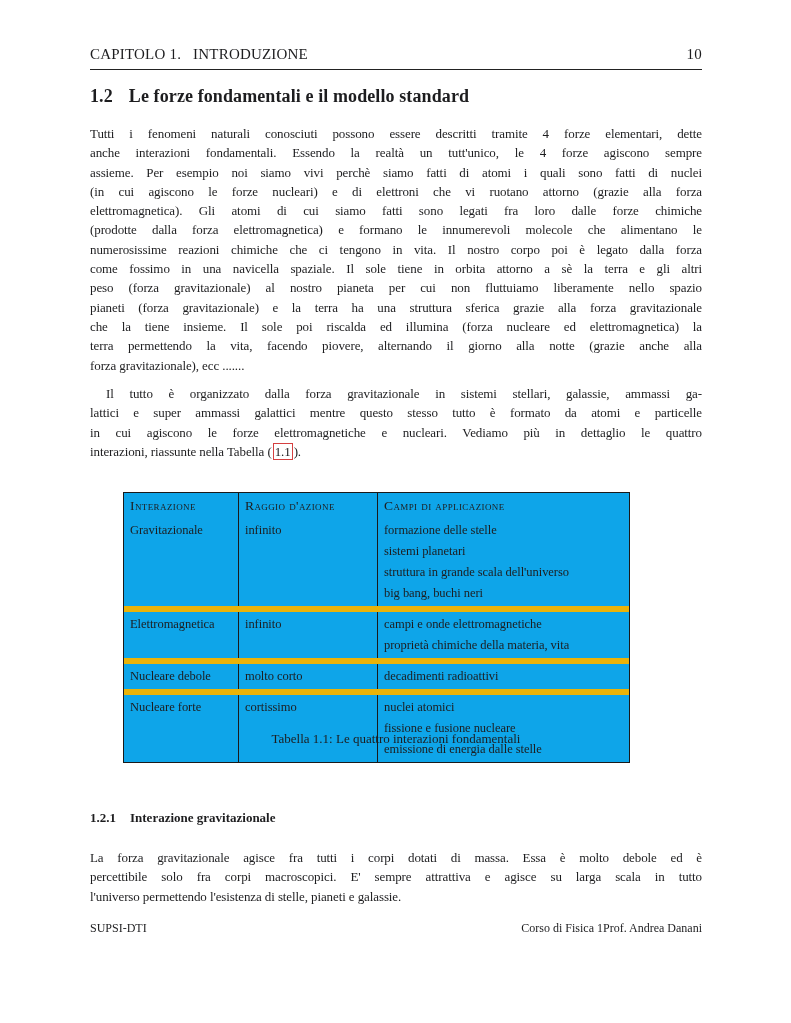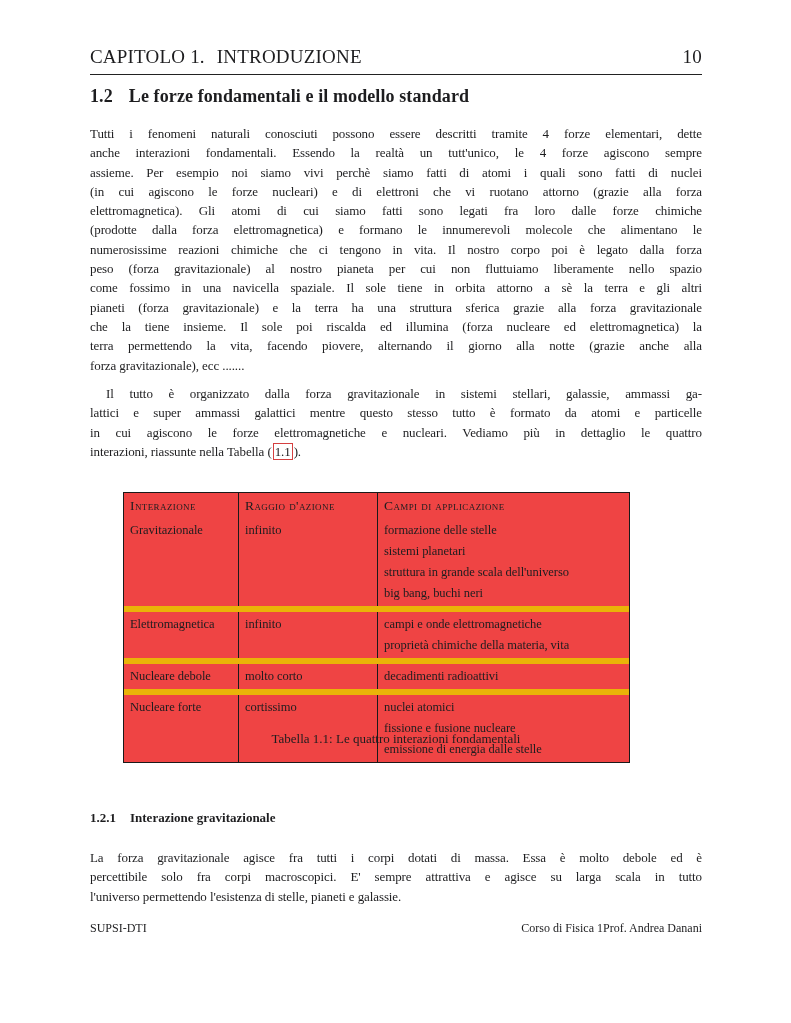--- a/index.html
+++ b/index.html
@@ -8,21 +8,21 @@
     font-family:"Liberation Serif","DejaVu Serif",serif;
     color:#1d1d1f;
     -webkit-font-smoothing:antialiased;
   }
   .page{position:relative;width:791px;height:1023px;background:#fff;overflow:hidden;}
 
   
   .runhead{
     position:absolute;left:90px;top:46px;width:612px;
     display:flex;justify-content:space-between;align-items:flex-end;
-    font-size:19px;letter-spacing:.2px;
+    font-size:15px;letter-spacing:.2px;
     border-bottom:1.5px solid #222;padding-bottom:6px;
   }
   .runhead .chap-num{margin-right:12px;}
 
   
   .sec-title{
     position:absolute;left:90px;top:86px;width:612px;
     font-size:18px;font-weight:bold;letter-spacing:.1px;
   }
   .sec-title .sec-num{margin-right:16px;}
@@ -40,21 +40,21 @@
     border:1.2px solid #d54040;
     padding:0 1px;margin:0 1px;
   }
 
   
   .ftable{
     position:absolute;left:123px;top:492px;width:507px;
     border:1.5px solid #1a1a1a;
     font-size:12.5px;letter-spacing:-0.05px;
     box-sizing:border-box;
-    background:#ef4444;
+    background:#0ea5e9;
   }
   .trow{display:flex;}
   .trow + .trow{border-top:6px solid #eab308;}
   .tcell{padding:2px 6px;line-height:21px;box-sizing:border-box;white-space:nowrap;}
   .c1{width:115px;border-right:1px solid #1a1a1a;}
   .c2{width:139px;border-right:1px solid #1a1a1a;}
   .c3{flex:1;}
   .thead .tcell{font-variant:small-caps;letter-spacing:.4px;font-size:13.5px;}
   .cline{line-height:21px;white-space:nowrap;}
 
@@ -96,22 +96,22 @@
   </div>
 
   <div class="para" style="top:124px">
       <div class="tline just">Tutti i fenomeni naturali conosciuti possono essere descritti tramite 4 forze elementari, dette</div>
       <div class="tline just">anche interazioni fondamentali. Essendo la realtà un tutt'unico, le 4 forze agiscono sempre</div>
       <div class="tline just">assieme. Per esempio noi siamo vivi perchè siamo fatti di atomi i quali sono fatti di nuclei</div>
       <div class="tline just">(in cui agiscono le forze nucleari) e di elettroni che vi ruotano attorno (grazie alla forza</div>
       <div class="tline just">elettromagnetica). Gli atomi di cui siamo fatti sono legati fra loro dalle forze chimiche</div>
       <div class="tline just">(prodotte dalla forza elettromagnetica) e formano le innumerevoli molecole che alimentano le</div>
       <div class="tline just">numerosissime reazioni chimiche che ci tengono in vita. Il nostro corpo poi è legato dalla forza</div>
+      <div class="tline just">come fossimo in una navicella spaziale. Il sole tiene in orbita attorno a sè la terra e gli altri</div>
       <div class="tline just">peso (forza gravitazionale) al nostro pianeta per cui non fluttuiamo liberamente nello spazio</div>
-      <div class="tline just">come fossimo in una navicella spaziale. Il sole tiene in orbita attorno a sè la terra e gli altri</div>
       <div class="tline just">pianeti (forza gravitazionale) e la terra ha una struttura sferica grazie alla forza gravitazionale</div>
       <div class="tline just">che la tiene insieme. Il sole poi riscalda ed illumina (forza nucleare ed elettromagnetica) la</div>
       <div class="tline just">terra permettendo la vita, facendo piovere, alternando il giorno alla notte (grazie anche alla</div>
       <div class="tline">forza gravitazionale), ecc .......</div>
     </div>
 
   <div class="para" style="top:384px">
     <div>
         <div class="tline just" style="text-indent: 16px;">Il tutto è organizzato dalla forza gravitazionale in sistemi stellari, galassie, ammassi ga-</div>
         <div class="tline just">lattici e super ammassi galattici mentre questo stesso tutto è formato da atomi e particelle</div>

